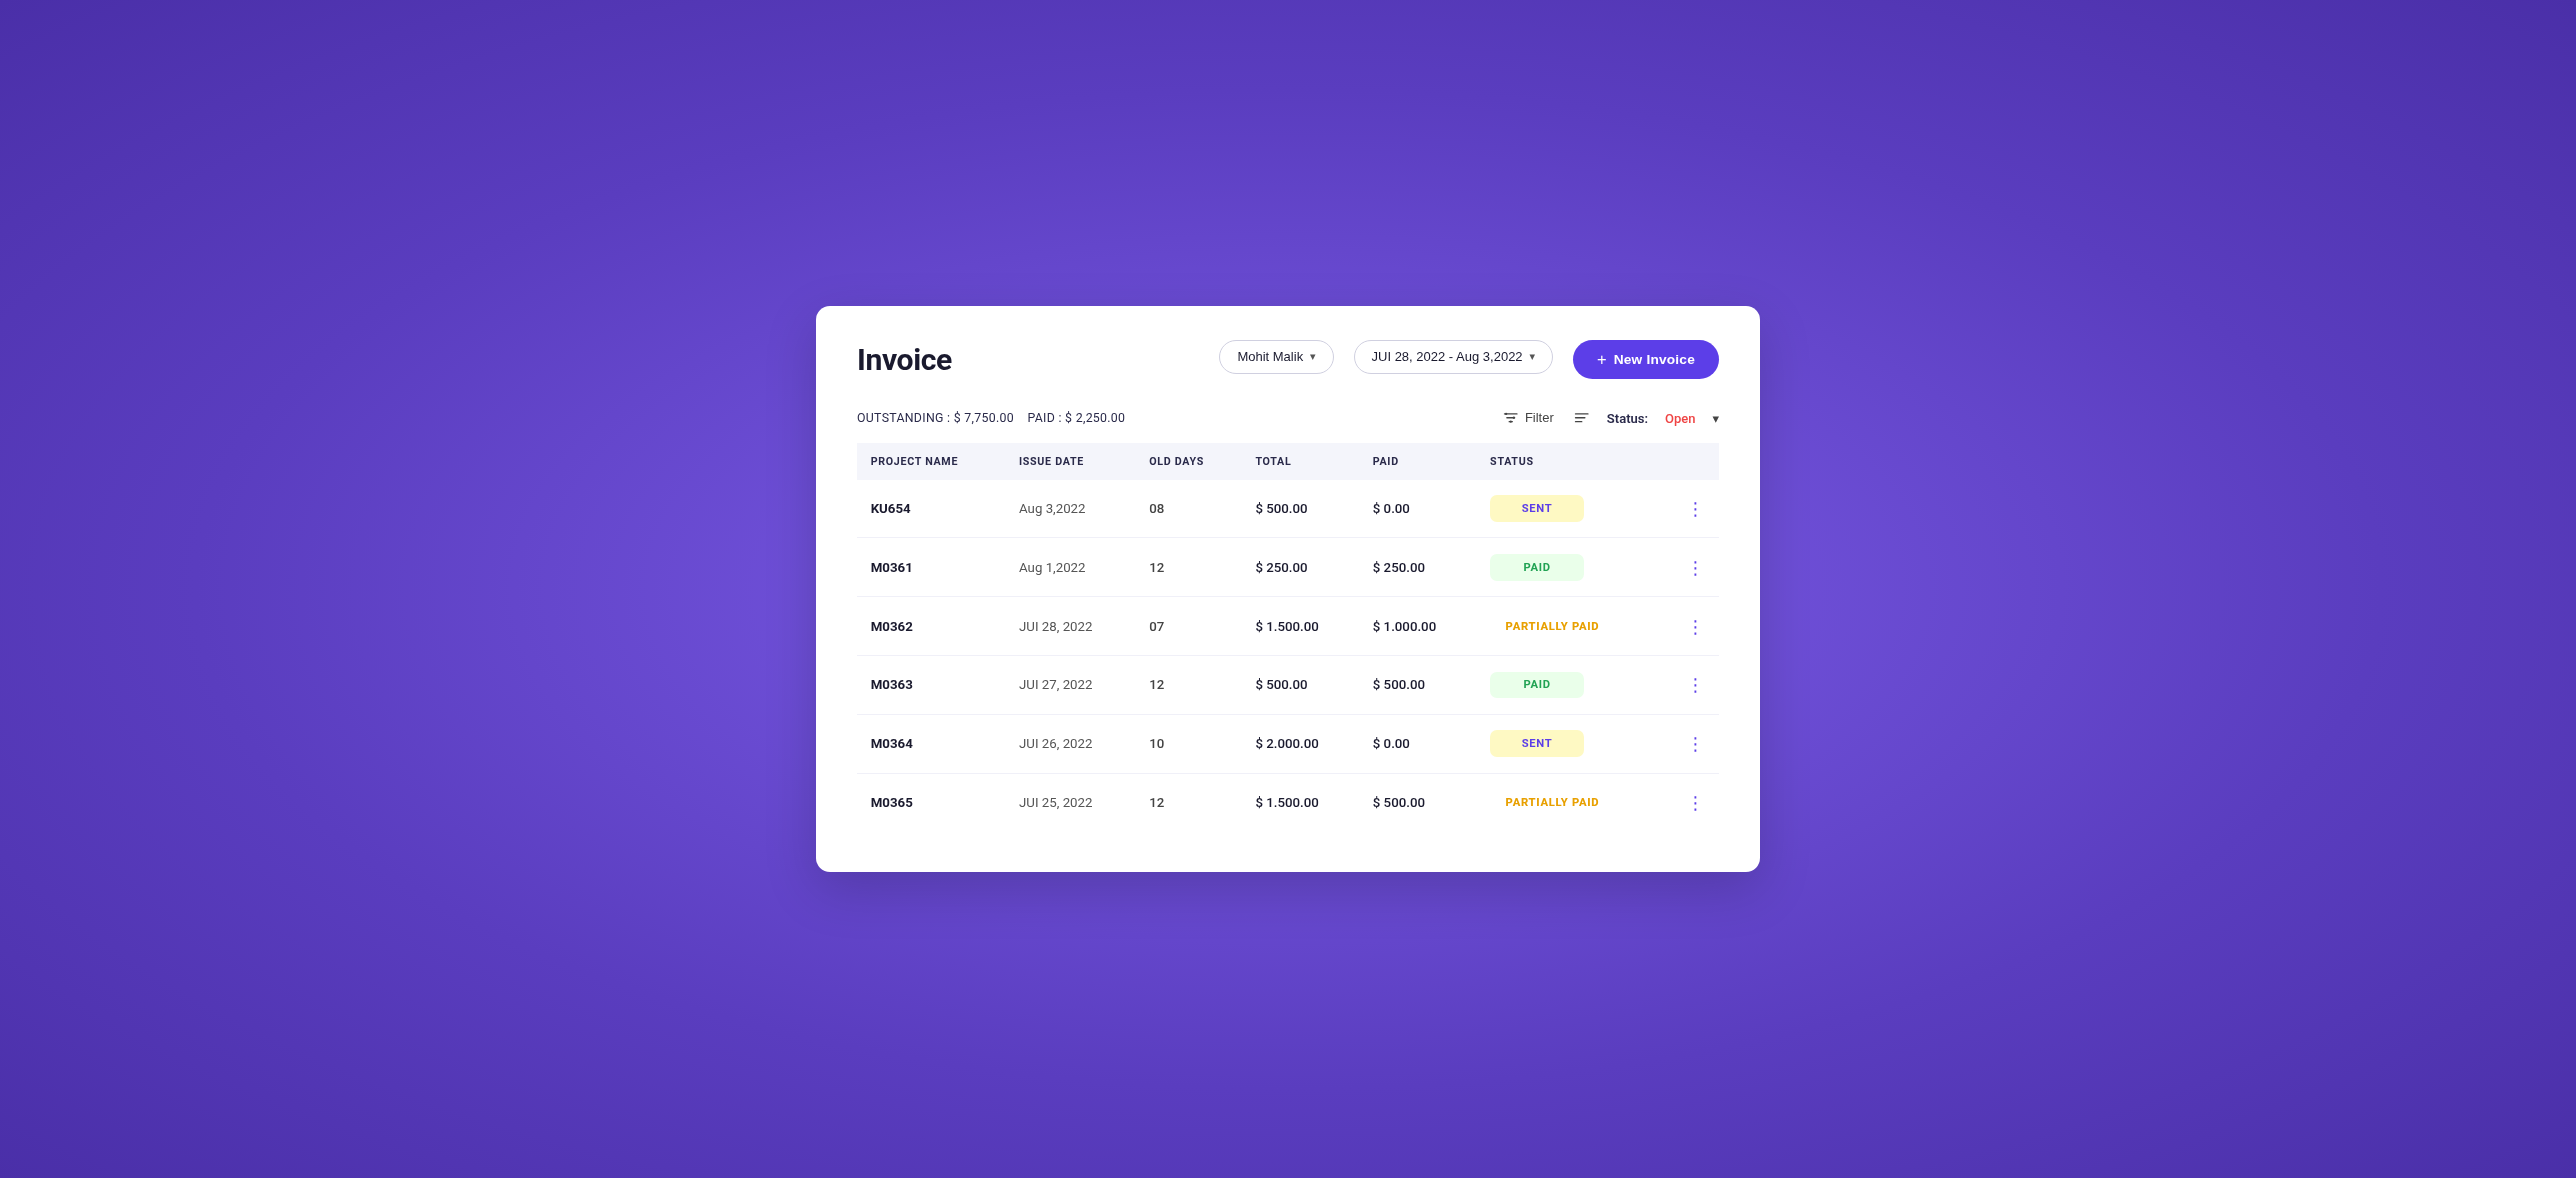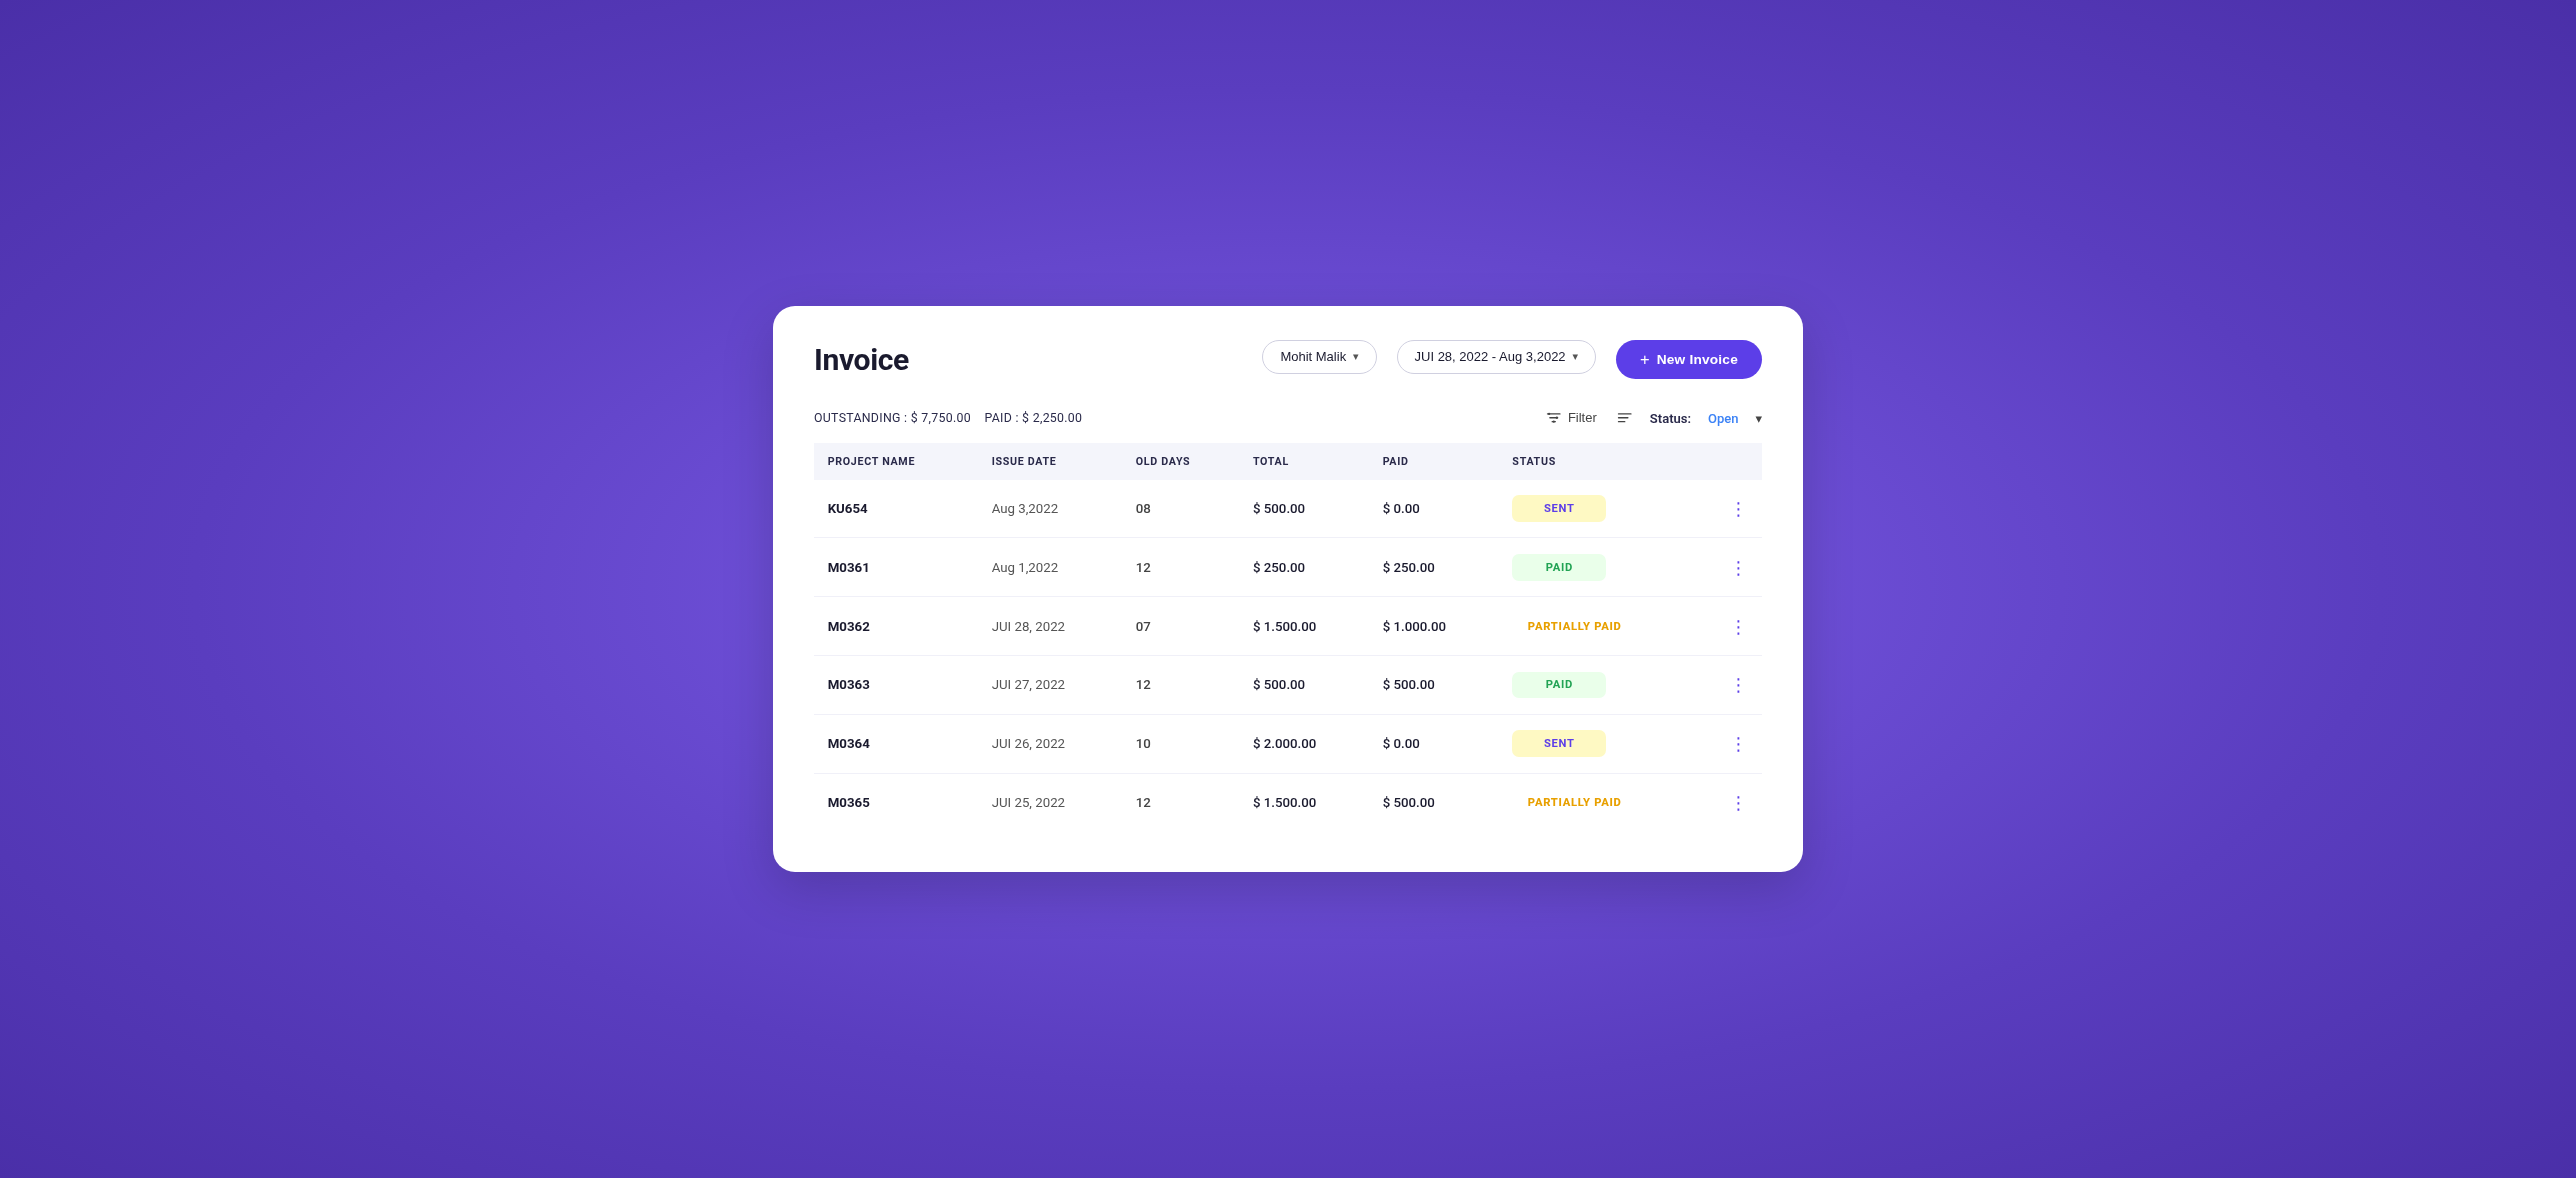--- a/index.html
+++ b/index.html
@@ -9,22 +9,22 @@
       background: radial-gradient(ellipse at center, #7c5ce8 0%, #5a3dbf 60%, #4a2fa8 100%);
       min-height: 100vh;
       display: flex;
       align-items: center;
       justify-content: center;
       font-family: -apple-system, BlinkMacSystemFont, 'Segoe UI', Roboto, sans-serif;
     }
 
     .card {
       background: #fff;
-      border-radius: 22px;
-      width: 1030px;
+      border-radius: 14px;
+      width: 944px;
       max-width: 95vw;
       padding: 34px 41px 41px;
       box-shadow: 0 17px 52px rgba(0,0,0,0.18);
     }
 
     
     .header {
       display: flex;
       align-items: center;
       justify-content: space-between;
@@ -135,21 +135,21 @@
       color: #444;
       cursor: pointer;
     }
 
     .status-label {
       font-weight: 600;
       color: #2a2a4a;
     }
 
     .status-value {
-      color: #3b82f6;
+      color: #ef4444;
       font-weight: 500;
     }
 
     
     .invoice-table {
       width: 100%;
       border-collapse: collapse;
     }
 
     .invoice-table thead tr {

